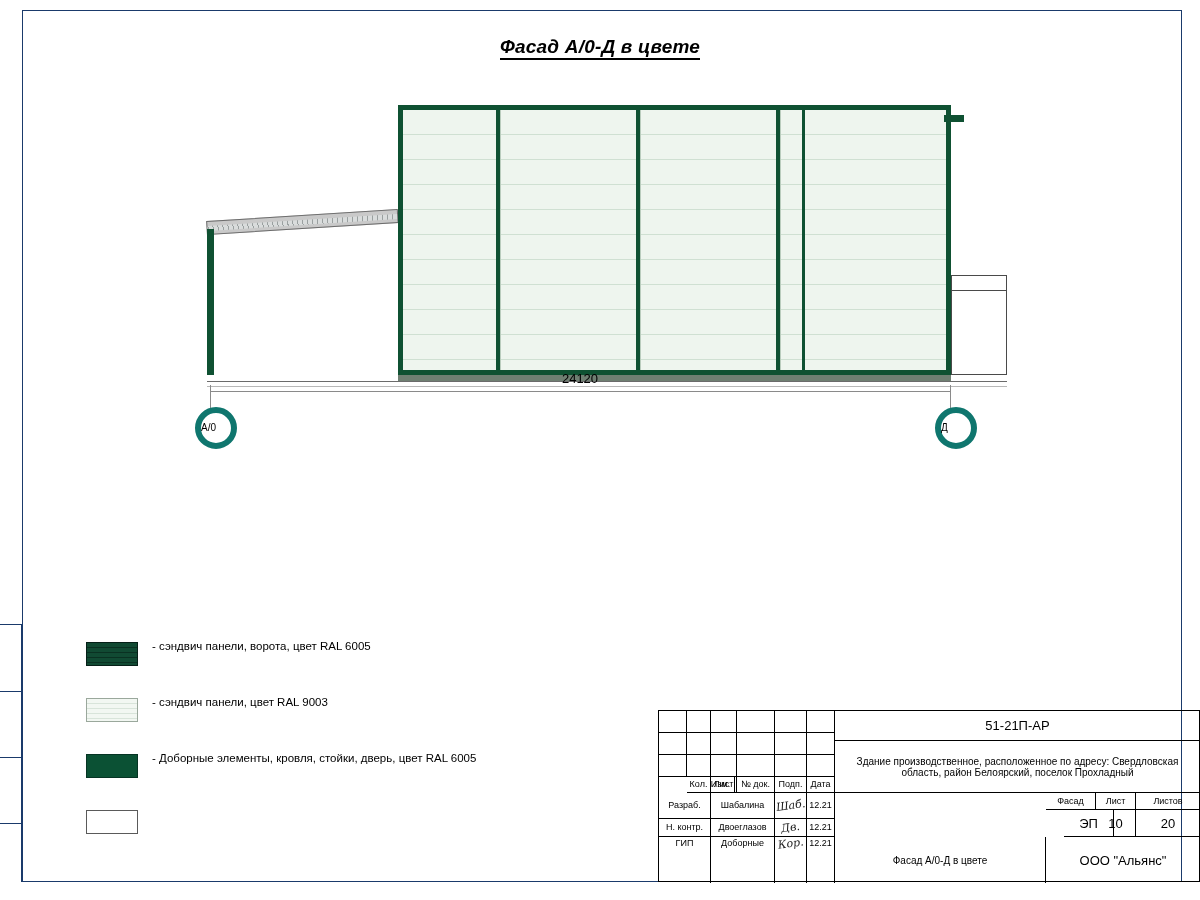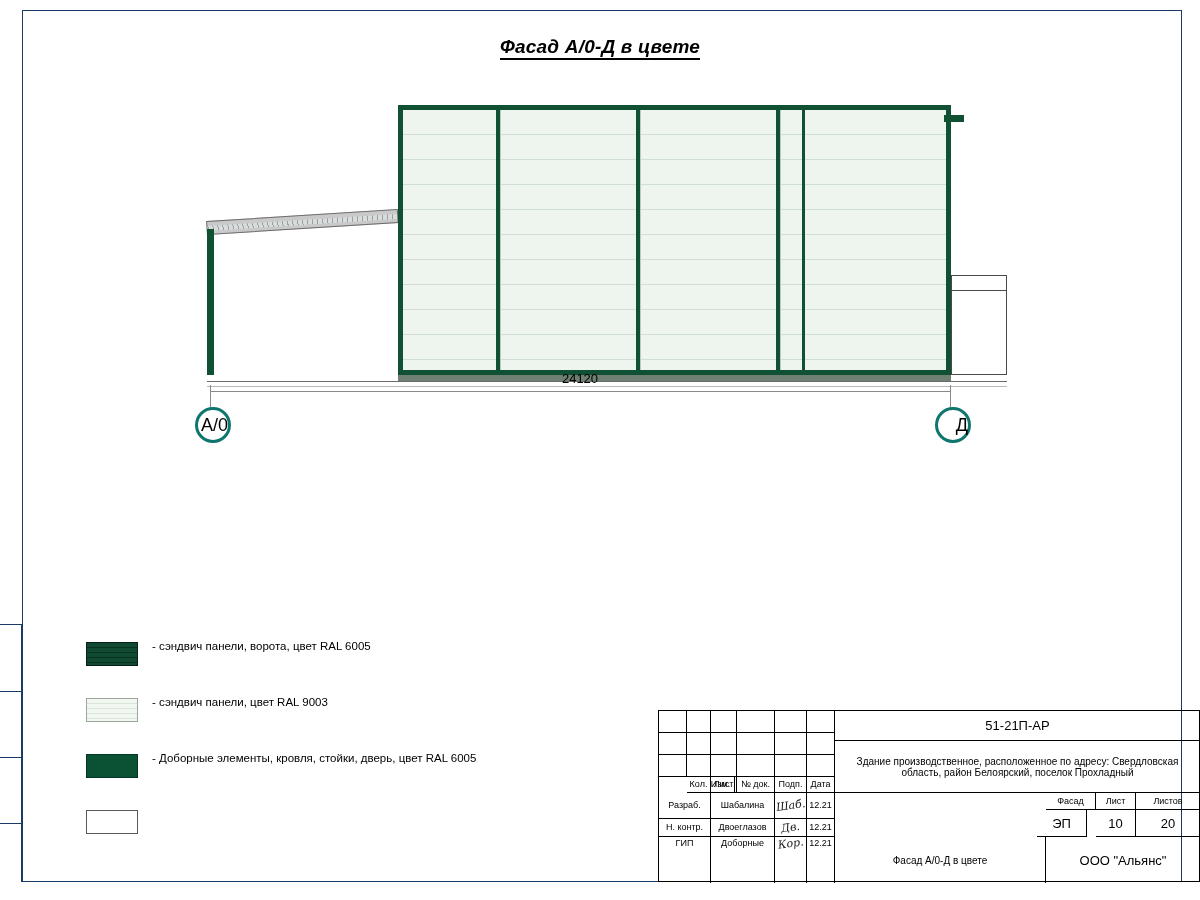--- a/index.html
+++ b/index.html
@@ -233,25 +233,25 @@
   }
   .axis-stem {
     position: absolute;
     width: 1px;
     background: #8a8a8a;
   }
   .axis-bubble {
     position: absolute;
     width: 30px;
     height: 30px;
-    border: 3px solid #0f766e;
+    border: 6px solid #0f766e;
     border-radius: 50%;
-    text-align: right;
+    text-align: left;
     line-height: 30px;
-    font-size: 18px;
+    font-size: 10px;
     background: #fff;
   }
 
   
   #legend {
     position: absolute;
     left: 86px;
     top: 636px;
     width: 480px;
   }
@@ -481,18 +481,18 @@
 
   <div class="cell tb-big nb-r" style="left:176px;top:0;width:365px;height:30px;">51-21П-АР</div>
   <div class="cell tb-desc nb-r" style="left:176px;top:30px;width:365px;height:52px;">Здание производственное, расположенное по адресу: Свердловская область, район Белоярский, поселок Прохладный</div>
 
   <div class="cell nb-b" style="left:176px;top:126px;width:211px;height:46px;font-size:10px;">Фасад А/0-Д в цвете</div>
 
   <div class="cell" style="left:387px;top:82px;width:50px;height:17px;">Фасад</div>
   <div class="cell" style="left:437px;top:82px;width:40px;height:17px;">Лист</div>
   <div class="cell nb-r" style="left:477px;top:82px;width:64px;height:17px;">Листов</div>
 
-  <div class="cell tb-big" style="left:378px;top:99px;width:50px;height:27px;">ЭП</div>
+  <div class="cell tb-big" style="left:405px;top:99px;width:50px;height:27px;">ЭП</div>
   <div class="cell tb-big" style="left:437px;top:99px;width:40px;height:27px;">10</div>
   <div class="cell tb-big nb-r" style="left:477px;top:99px;width:64px;height:27px;">20</div>
 
   <div class="cell tb-big nb-r nb-b" style="left:387px;top:126px;width:154px;height:46px;">ООО "Альянс"</div>
 </div>
 
 </body></html>

